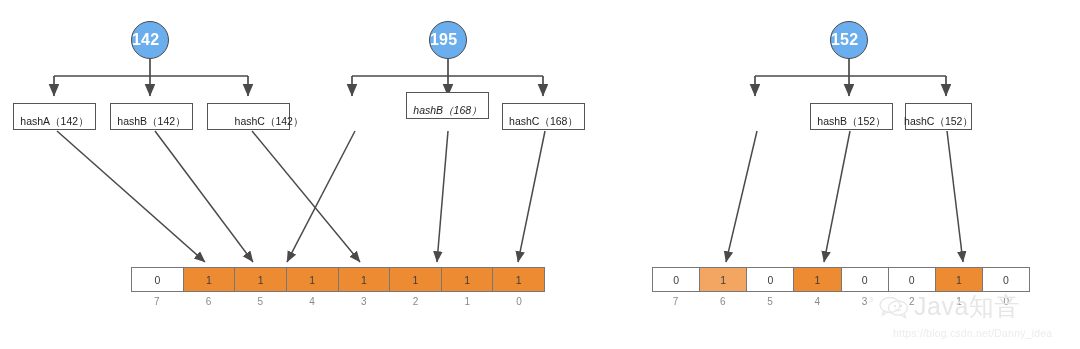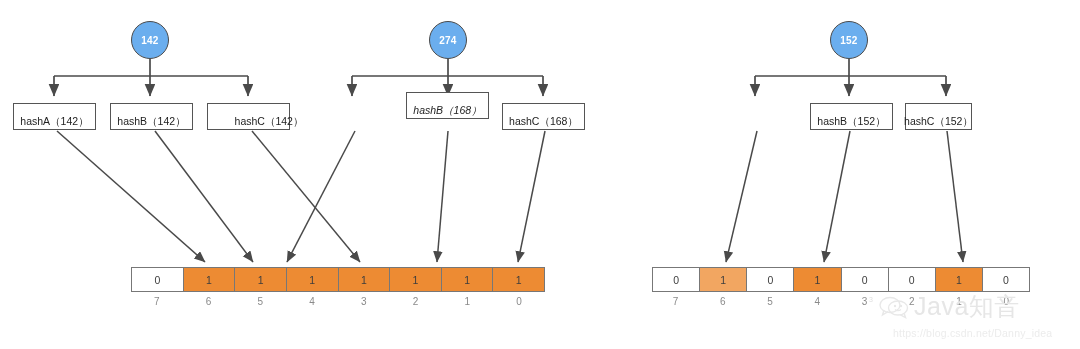--- a/index.html
+++ b/index.html
@@ -27,23 +27,23 @@
   .node-circle {
     position: absolute;
     width: 38px;
     height: 38px;
     border-radius: 50%;
     background: #6BAEEE;
     border: 1.6px solid #4a4a4a;
     box-sizing: border-box;
     display: flex;
     align-items: center;
-    justify-content: center;
+    justify-content: flex-start;
     color: #ffffff;
-    font-size: 10px;
+    font-size: 16px;
     font-weight: bold;
     letter-spacing: 0.2px;
   }
   .hash-box {
     position: absolute;
     height: 27px;
     border: 1.6px solid #555555;
     background: #ffffff;
     box-sizing: border-box;
     display: flex;
@@ -181,21 +181,21 @@
     <span>hashA（142）</span>
   </div>
   <div class="hash-box" style="left:110px; top:103px; width:83px;">
     <span>hashB（142）</span>
   </div>
   <div class="hash-box" style="left:207px; top:103px; width:83px;padding-left:41px;">
     <span>hashC（142）</span>
   </div>
 
   <div class="node-circle" style="left:429px; top:21px;">
-    <span>274</span>
+    <span>195</span>
   </div>
   <div class="hash-box" style="left:406px; top:92px; width:83px;font-style:italic;">
     <span>hashB（168）</span>
   </div>
   <div class="hash-box" style="left:502px; top:103px; width:83px;">
     <span>hashC（168）</span>
   </div>
 
   <div class="node-circle" style="left:830px; top:21px;">
     <span>152</span>

